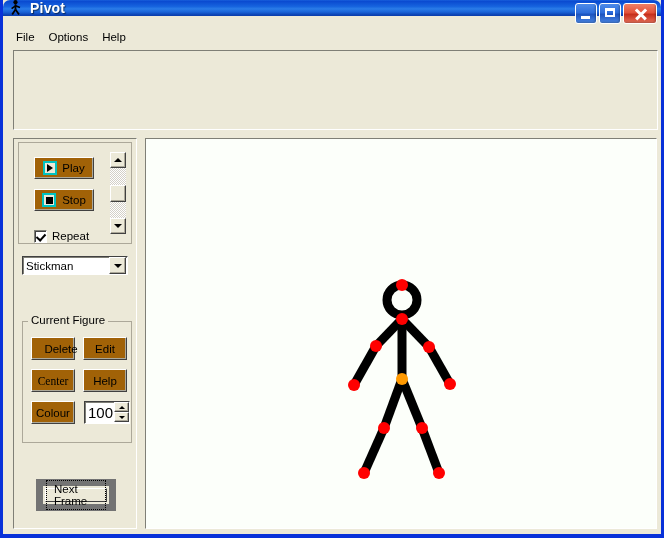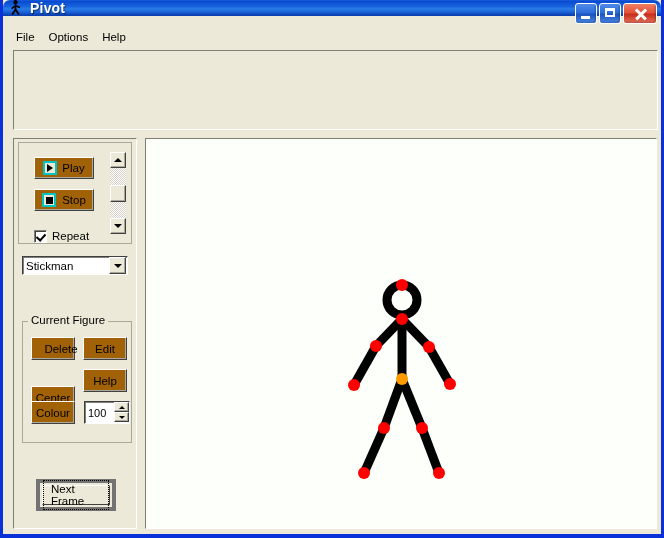--- a/index.html
+++ b/index.html
@@ -344,41 +344,41 @@
     position: absolute;
     left: 14px; top: 175px;
     background: #ece9d8;
     padding: 0 3px;
     font-size: 11.5px;
     color: #000;
   }
   .cf-btn { position: absolute; width: 44px; height: 23px; }
   #delete-button { left: 17px; top: 198px; padding-left: 16px; }
   #edit-button   { left: 69px; top: 198px; }
-  #center-button { left: 17px; top: 247px; }
+  #center-button { left: 17px; top: 230px; font-family: Liberation Serif, serif; }
   #flip-button   { left: 69px; top: 230px; }
   #colour-button { left: 17px; top: 262px; }
 
   #alpha-spinner {
     position: absolute;
     left: 70px; top: 262px;
     width: 46px; height: 23px;
     background: #ffffff;
     border-top: 1px solid #404040;
     border-left: 1px solid #404040;
     border-right: 1px solid #ffffff;
     border-bottom: 1px solid #ffffff;
     box-shadow: inset 1px 1px 0 #7f7f76;
     box-sizing: border-box;
     display: flex;
     align-items: center;
   }
   #alpha-value {
     flex: 1;
-    font-size: 11px;
+    font-size: 15px;
     padding-left: 3px;
   }
   #alpha-buttons {
     width: 15px; height: 21px;
     display: flex;
     flex-direction: column;
     flex: none;
     margin-right: 0px;
   }
   .spin-btn {
@@ -405,21 +405,21 @@
     border-left: 3px solid transparent;
     border-right: 3px solid transparent;
     border-top: 3px solid #000;
   }
 
   
   #next-frame-button {
     position: absolute;
     left: 22px; top: 340px;
     width: 80px; height: 32px;
-    border: 4px solid #737373;
+    border: 7px solid #737373;
     background: #ece9d8;
     box-sizing: border-box;
     display: flex;
     align-items: center;
     justify-content: center;
     padding: 2px;
   }
   #next-frame-inner {
     width: 100%; height: 100%;
     border-top: 1px solid #ffffff;

